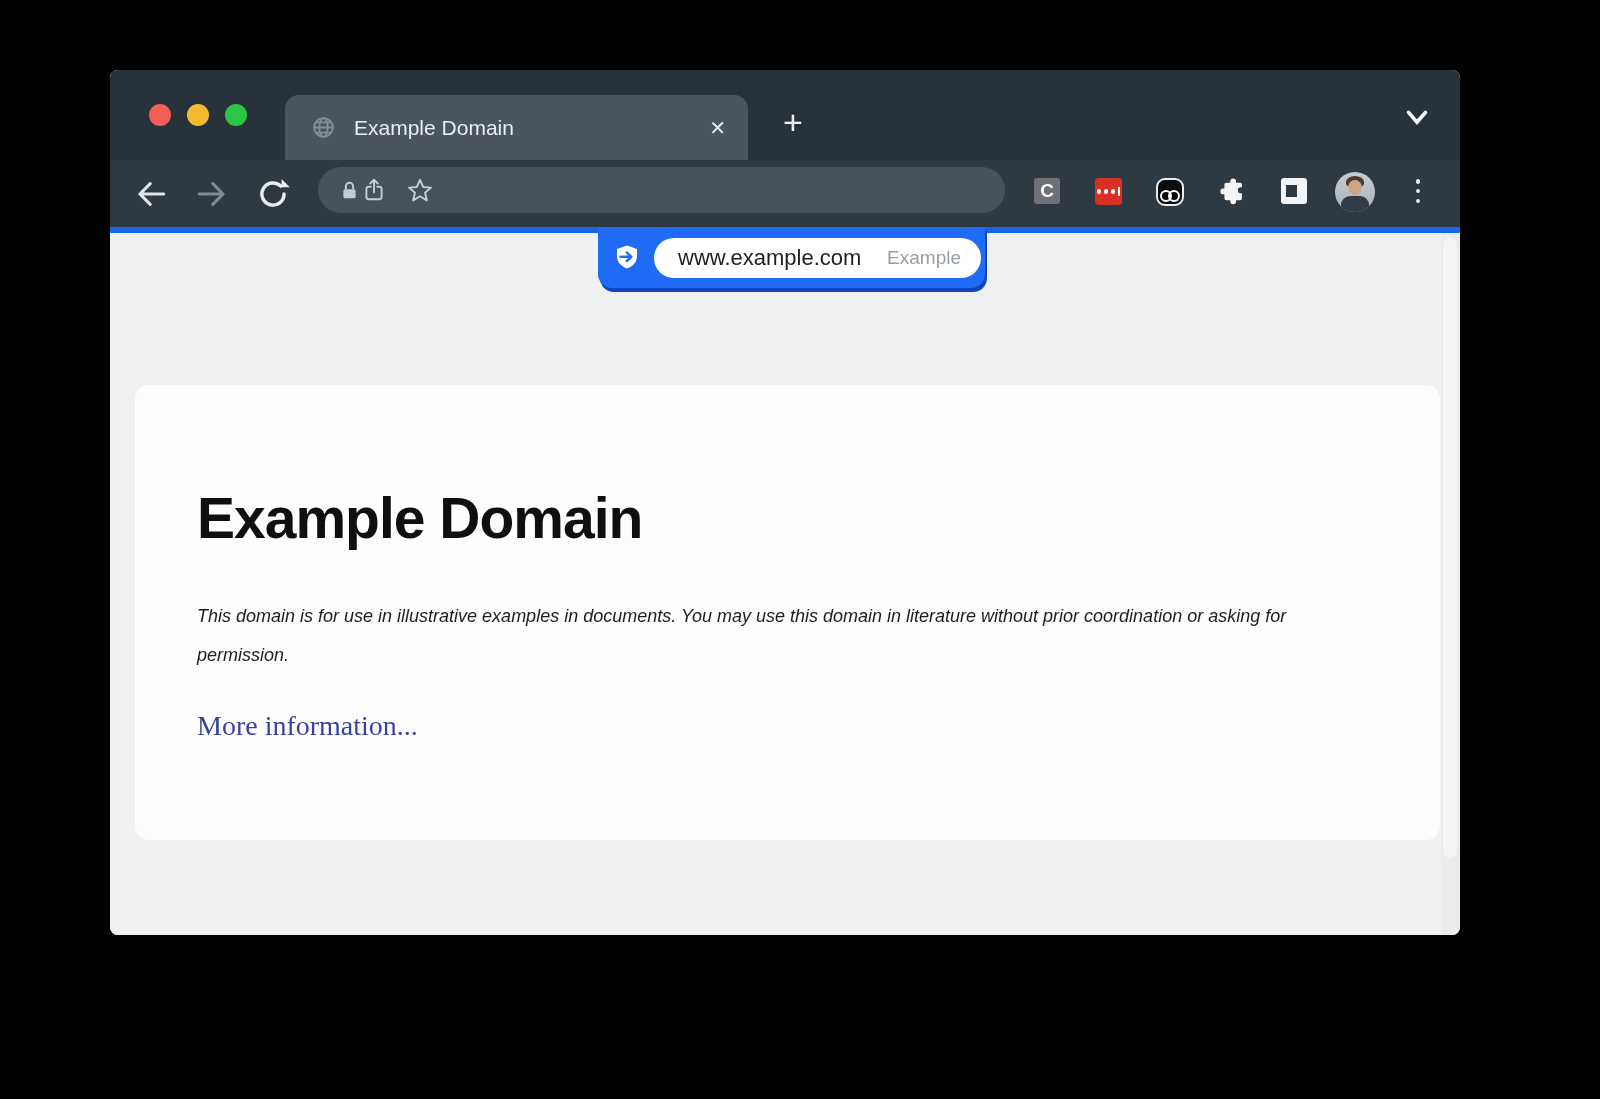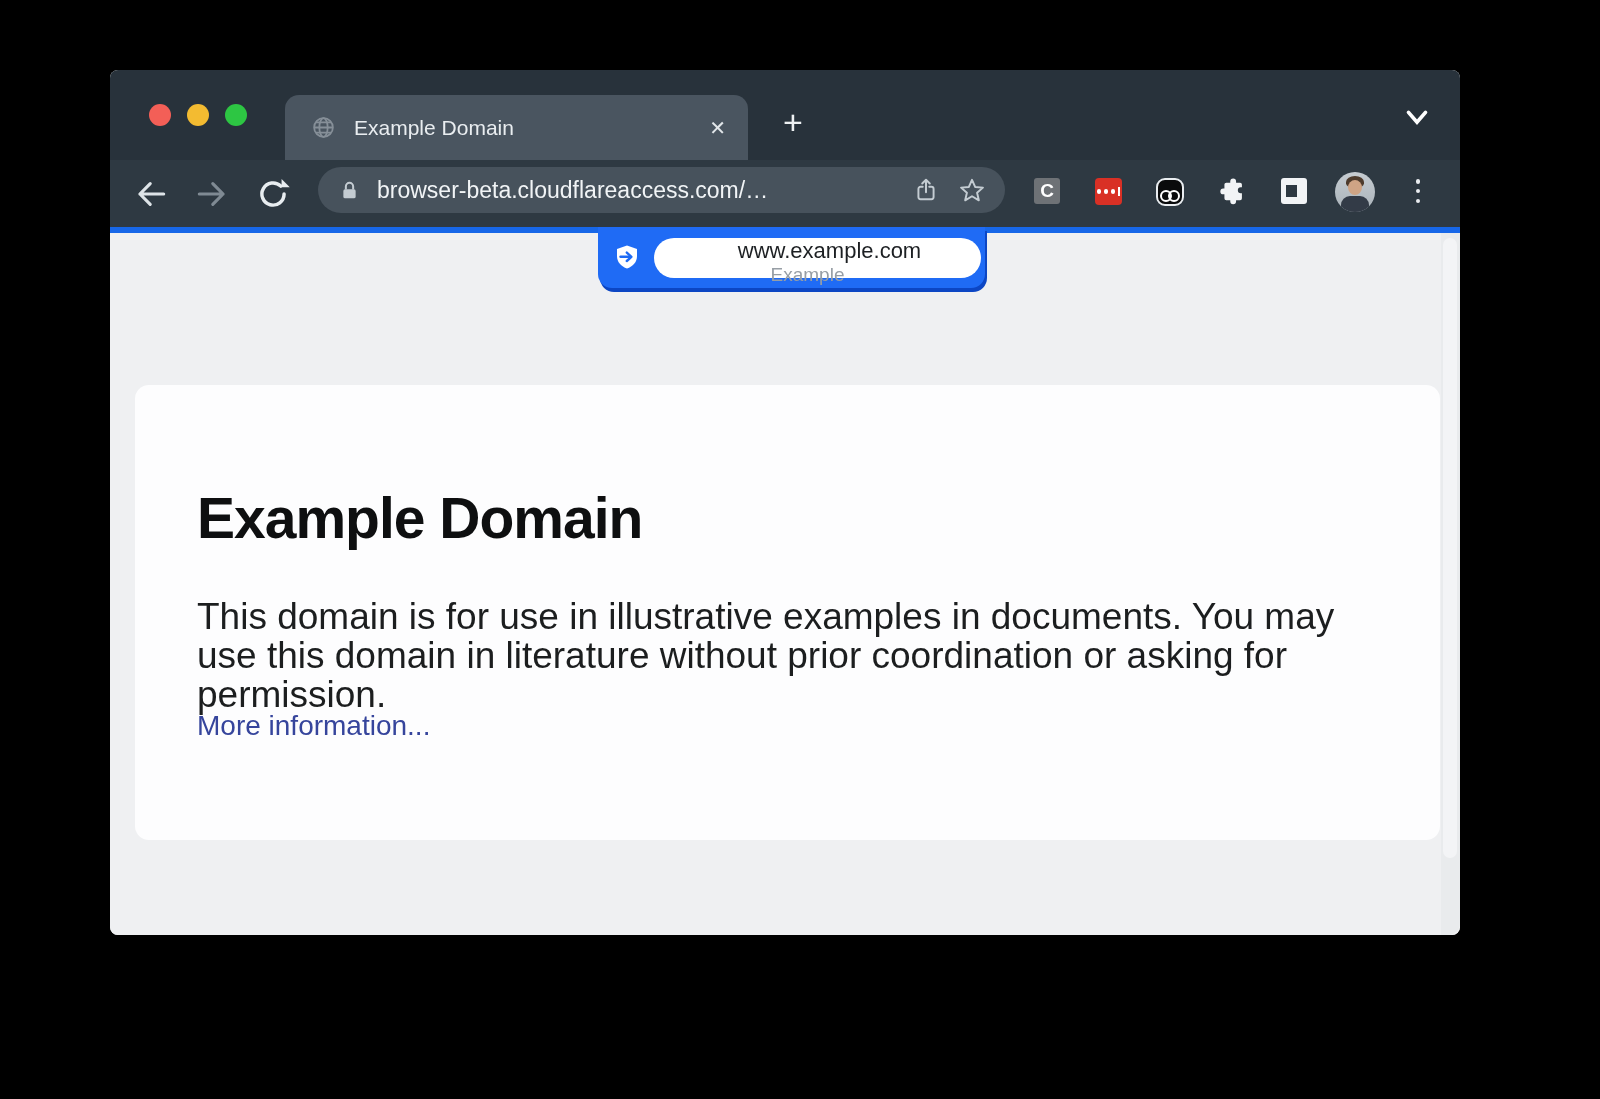--- a/index.html
+++ b/index.html
@@ -46,30 +46,30 @@
   .kebab{position:absolute;left:1300px;top:17px;width:16px;height:28px;display:flex;flex-direction:column;align-items:center;justify-content:space-between;padding:2px 0;box-sizing:border-box;}
   .kb{width:4.5px;height:4.5px;border-radius:50%;background:#e9edf0;}
 
   
   .accent-line{position:absolute;left:0;top:157px;width:100%;height:6px;background:#1767e8;}
 
   
   .iso{position:absolute;left:488px;top:157px;width:387px;height:61px;background:#1f6bf5;border-radius:0 0 14px 14px;
     box-shadow:2px 4px 0 #0c46c4;display:flex;align-items:center;}
   .iso-shield{margin-left:14px;width:30px;height:30px;flex:0 0 auto;}
-  .iso-pill{margin-left:12px;width:327px;height:40px;background:#fff;border-radius:20px;display:flex;align-items:center;flex-direction:column;}
+  .iso-pill{margin-left:12px;width:327px;height:40px;background:#fff;border-radius:20px;display:flex;align-items:center;}
   .iso-domain{margin-left:24px;color:#1d2023;font-size:22px;flex:1;}
   .iso-expand{margin-right:20px;color:#979ea5;font-size:19px;}
 
   
   .content{position:absolute;left:0;top:163px;width:100%;height:702px;background:#eff0f2;}
   .card{position:absolute;left:25px;top:152px;width:1305px;height:455px;background:#fdfdfe;border-radius:14px;}
   .heading{position:absolute;left:62px;top:100px;color:#0e0f10;font-size:57px;font-weight:bold;letter-spacing:-1px;}
-  .body-text{position:absolute;left:62px;top:212px;width:1160px;color:#1c1e1f;font-size:37px;line-height:39px;}
-  .more-link{position:absolute;left:62px;top:325px;color:#36459c;font-size:28px;text-decoration:none;}
+  .body-text{position:absolute;left:62px;top:212px;width:1160px;color:#1c1e1f;font-size:18px;line-height:39px;font-style:italic;}
+  .more-link{position:absolute;left:62px;top:325px;color:#36459c;font-size:28px;text-decoration:none;font-family:Liberation Serif, serif;}
 
   
   .scroll-track{position:absolute;right:0;top:163px;width:19px;height:702px;background:#e9ebed;border-radius:0 0 12px 0;}
   .scroll-thumb{position:absolute;left:2px;top:5px;width:14px;height:620px;background:#f3f4f6;border-radius:7px;}
 
   svg{display:block;}
 </style>
 </head>
 <body>
 
@@ -120,21 +120,20 @@
         </svg>
       </div>
 
       <div class="omnibox">
         <span class="lock">
           <svg viewBox="0 0 24 24" width="23" height="23">
             <path d="M8.2 11V7.8a3.8 3.8 0 0 1 7.6 0V11" fill="none" stroke="#c4ccd2" stroke-width="2.1"></path>
             <rect x="5.6" y="10.6" width="12.8" height="9.6" rx="1.8" fill="#c4ccd2"></rect>
           </svg>
         </span>
-        <span class="url">browser-beta.cloudflareaccess.com/…</span>
         <span class="pill-icon">
           <svg viewBox="0 0 24 24" width="26" height="26" fill="none" stroke="#c4ccd2" stroke-width="1.8" stroke-linecap="round" stroke-linejoin="round">
             <path d="M9 9H7a2 2 0 0 0-2 2v7.5a2 2 0 0 0 2 2h10a2 2 0 0 0 2-2V11a2 2 0 0 0-2-2h-2"></path>
             <path d="M12 14V3M8.5 6 12 2.5 15.5 6"></path>
           </svg>
         </span>
         <span class="pill-icon">
           <svg viewBox="0 0 24 24" width="26" height="26" fill="none" stroke="#c4ccd2" stroke-width="1.8" stroke-linejoin="round">
             <polygon points="12,2.6 14.9,9.2 22.1,9.8 16.7,14.5 18.3,21.5 12,17.8 5.7,21.5 7.3,14.5 1.9,9.8 9.1,9.2"></polygon>
           </svg>

